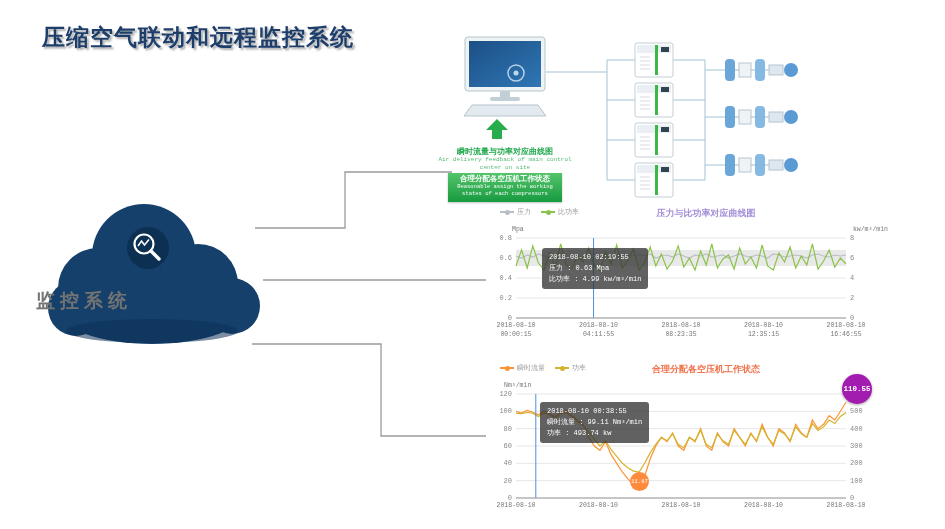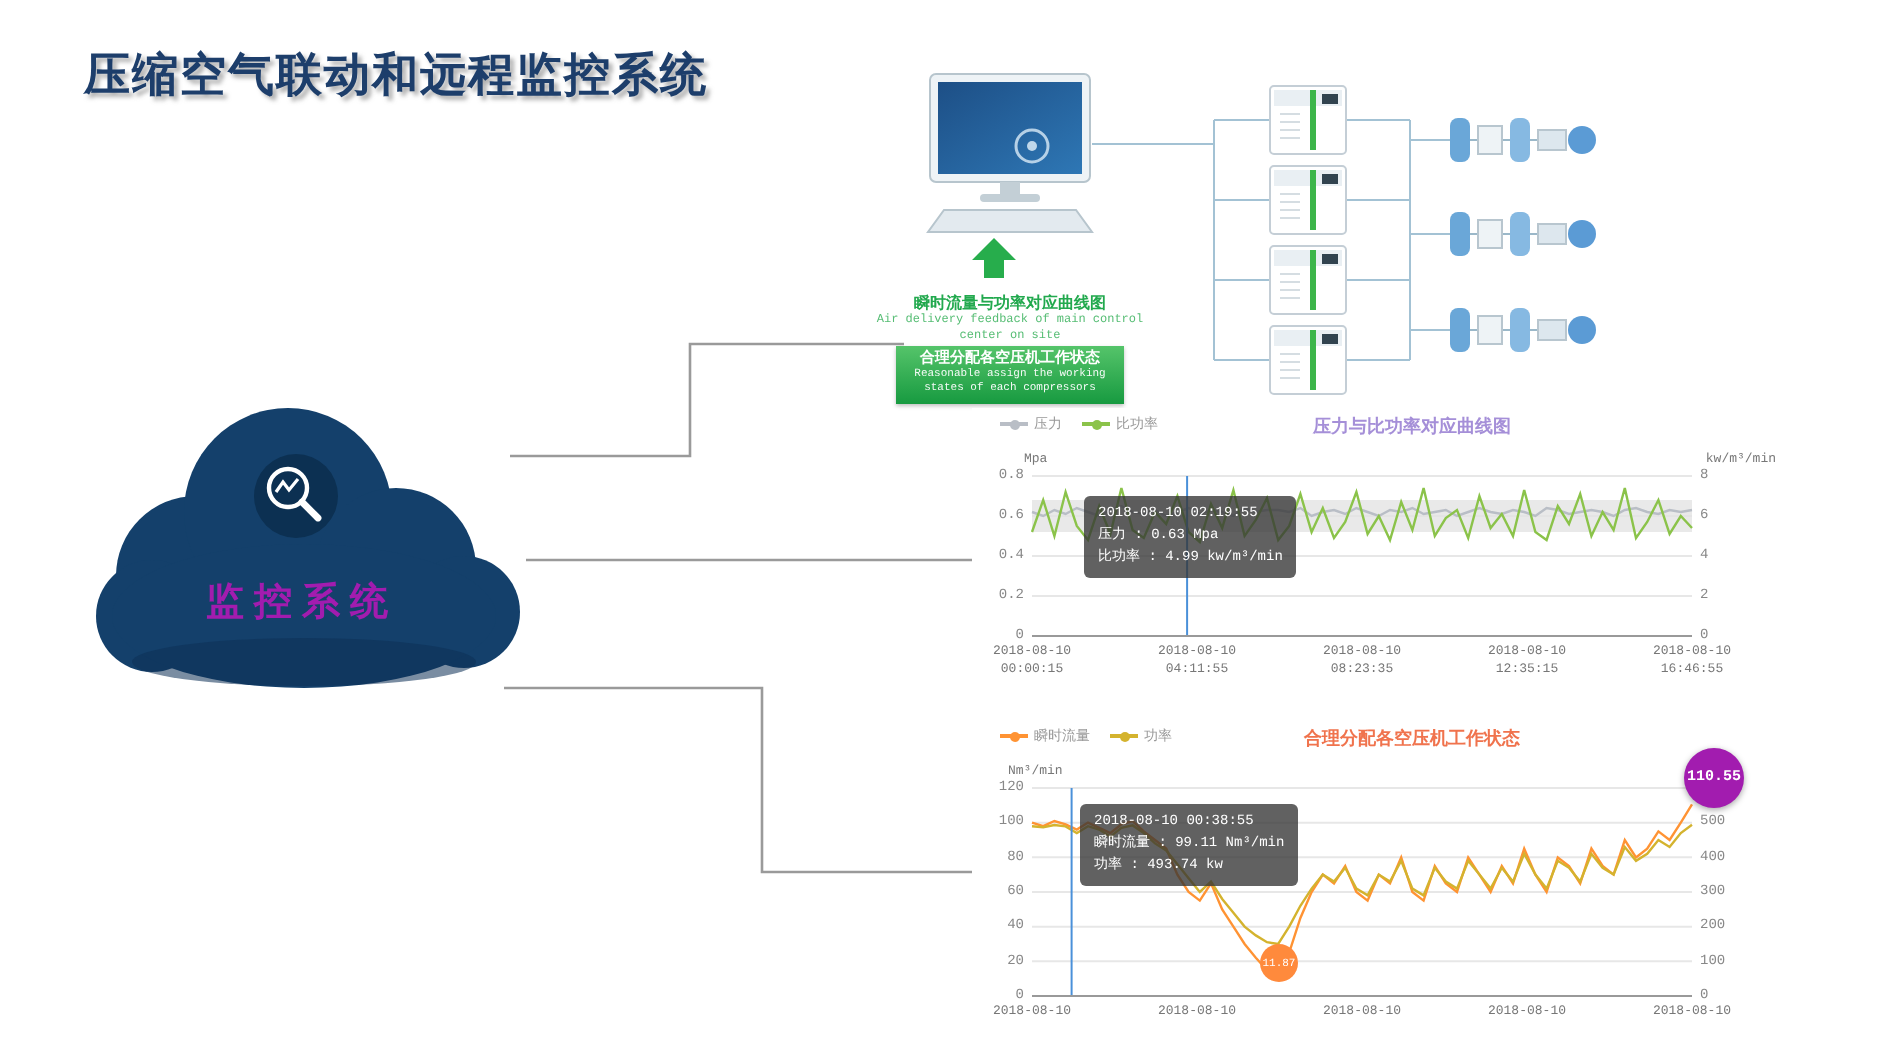--- a/index.html
+++ b/index.html
@@ -1,21 +1,21 @@
 <!DOCTYPE html>
 <html><head>
 <meta charset="utf-8">
 <style>
   html,body{margin:0;padding:0;background:#fff;}
   .canvas{position:relative;width:945px;height:529px;background:#ffffff;overflow:hidden;
           font-family:Liberation Mono, monospace;}
   .title{position:absolute;left:42px;top:22px;font-size:23px;font-weight:bold;color:#1d3e6b;
          letter-spacing:1px;text-shadow:2px 2px 2px rgba(110,110,110,.55);}
   svg.layer{position:absolute;pointer-events:none;}
-  .cloud-label{position:absolute;left:36px;top:288px;width:230px;text-align:center;color:#a21caf;
+  .cloud-label{position:absolute;left:36px;top:288px;width:230px;text-align:left;color:#737373;
                font-size:19px;font-weight:bold;letter-spacing:5px;}
   .fb-cn{position:absolute;left:438px;top:146px;width:134px;text-align:center;color:#22a94e;
          font-size:8px;font-weight:bold;}
   .fb-en{position:absolute;left:438px;top:156px;width:134px;text-align:center;color:#56bd74;
          font-size:6px;line-height:1.25;}
   .assign-box{position:absolute;left:448px;top:173px;width:114px;height:28px;border-radius:0;
          background:linear-gradient(180deg,#55c46a,#179a40);color:#fff;text-align:center;padding-top:1px;
          box-shadow:0 1px 2px rgba(0,0,0,.25);}
   .assign-cn{font-size:7.5px;font-weight:bold;}
   .assign-en{font-size:5.5px;line-height:1.2;opacity:.95;}

